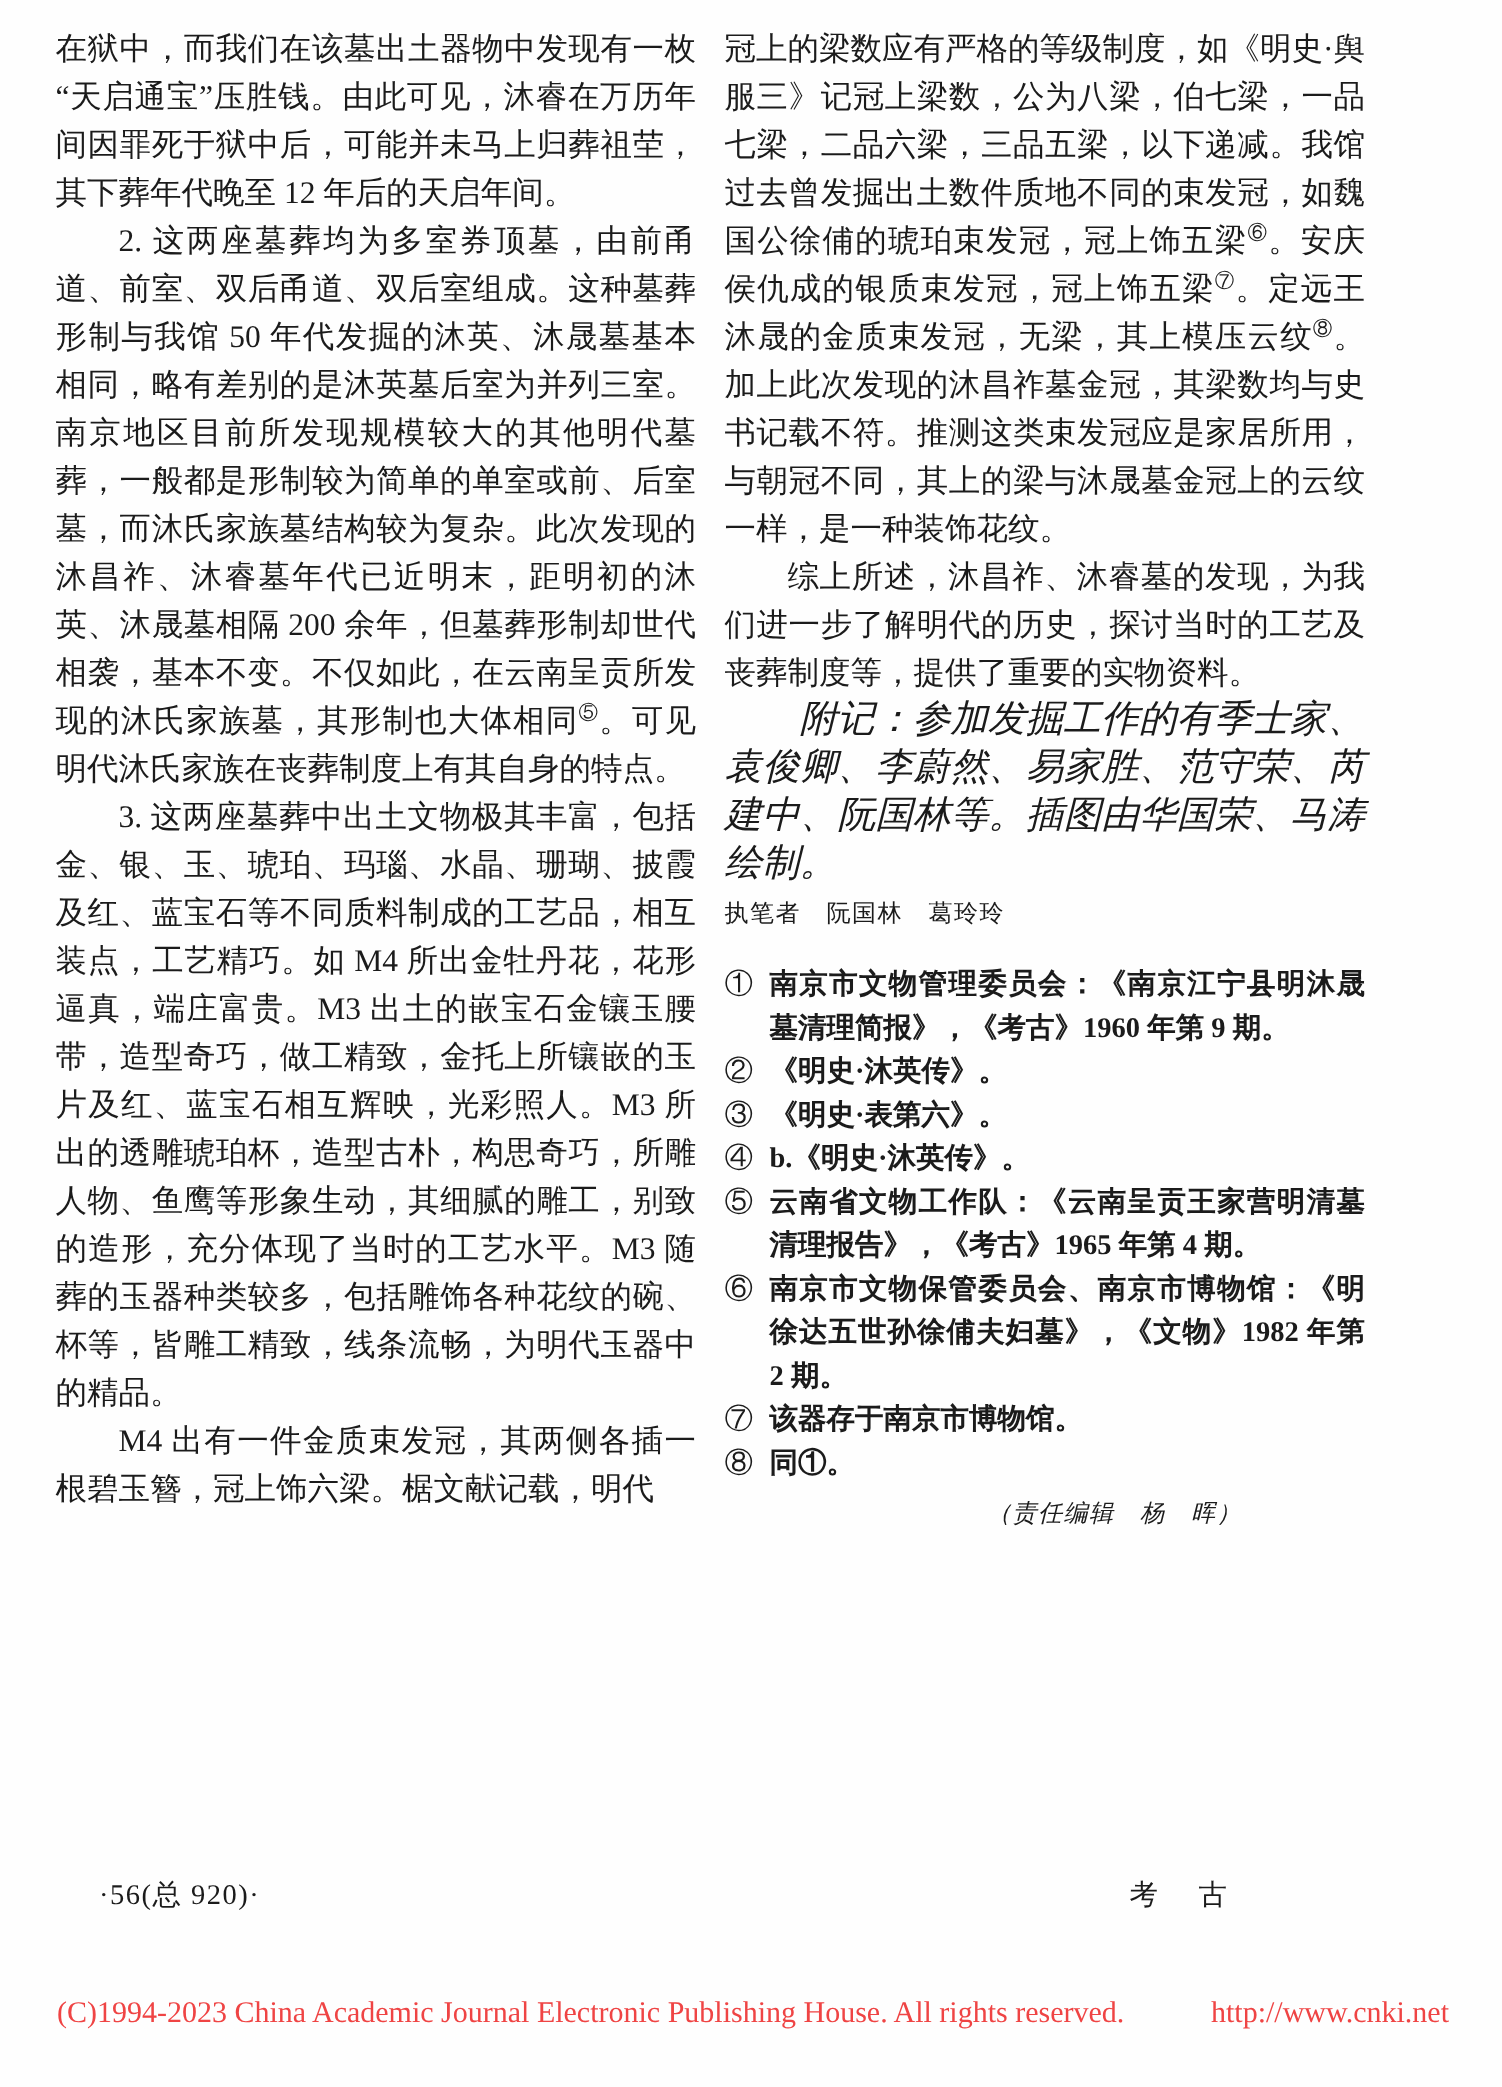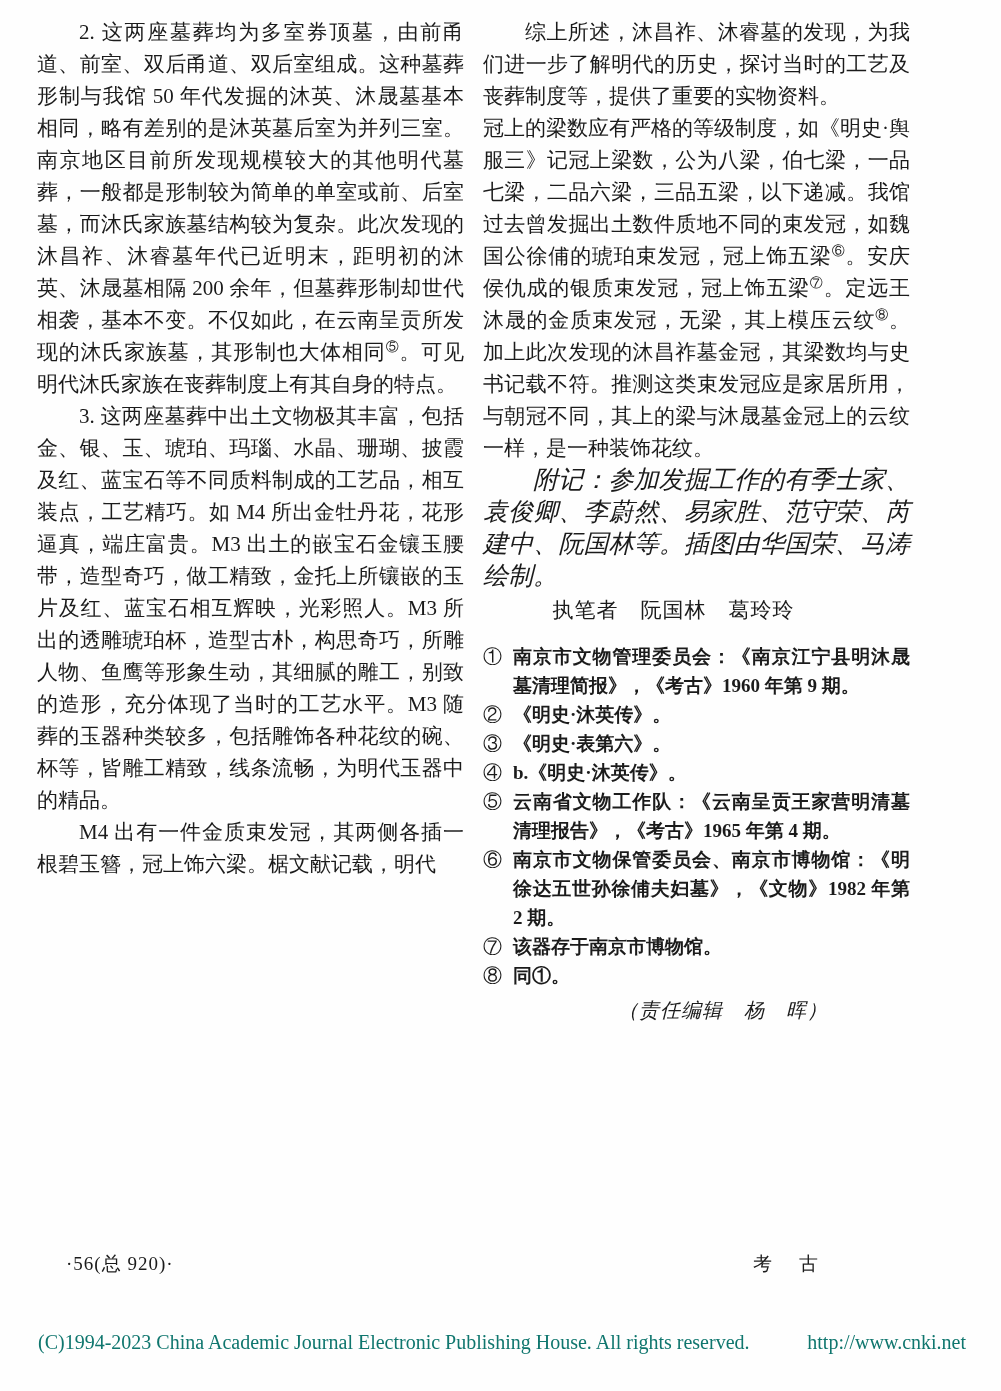--- a/index.html
+++ b/index.html
@@ -31,23 +31,23 @@
 
   .postscript {
     margin:0;
     font-style:italic;
     text-indent:2em;
     font-size:25px;
     line-height:32px;
   }
   .byline {
     margin:2px 0 0 0;
-    text-align:center;
+    text-align:left;
     padding-right:46px;
-    font-size:21px;
+    font-size:16px;
     line-height:32px;
     letter-spacing:1px;
   }
   .notes-heading {
     margin:22px 0 0 0;
     text-align:center;
     font-weight:bold;
     font-size:20px;
     line-height:26px;
   }
@@ -58,57 +58,58 @@
   }
   .note { display:flex; align-items:flex-start; }
   .note .marker { flex:none; width:30px; }
   .note .body { flex:1; text-align:justify; }
   .note .body .note-line { display:block;font-weight:bold; }
   .editor-line {
     margin:4px 0 0 0;
     font-style:italic;
     text-align:right;
     padding-right:82px;
-    font-size:20px;
+    font-size:16px;
     line-height:32px;
     letter-spacing:1px;
   }
 
   .footer-line {
     position:absolute;
     top:1252px; left:0; width:1001px;
     font-size:19px; line-height:24px;
   }
   .page-number { position:absolute; left:66px; top:0; letter-spacing:1px;text-align:right; }
   .journal-name { position:absolute; left:753px; top:0; letter-spacing:4px;font-family:Liberation Serif, serif; }
 
   .watermark {
     position:absolute;
     top:1330px; left:38px; width:928px;
     display:flex; justify-content:space-between;
-    color:#0f766e;
+    color:#ef4444;
     font-size:20px; line-height:24px;
     white-space:nowrap;
   }
 </style>
 </head>
 <body>
 
 <div class="page">
 
   <div class="col col-left">
+      <p class="para">在狱中，而我们在该墓出土器物中发现有一枚“天启通宝”压胜钱。由此可见，沐睿在万历年间因罪死于狱中后，可能并未马上归葬祖茔，其下葬年代晚至 12 年后的天启年间。</p>
       <p class="para indent">2. 这两座墓葬均为多室券顶墓，由前甬道、前室、双后甬道、双后室组成。这种墓葬形制与我馆 50 年代发掘的沐英、沐晟墓基本相同，略有差别的是沐英墓后室为并列三室。南京地区目前所发现规模较大的其他明代墓葬，一般都是形制较为简单的单室或前、后室墓，而沐氏家族墓结构较为复杂。此次发现的沐昌祚、沐睿墓年代已近明末，距明初的沐英、沐晟墓相隔 200 余年，但墓葬形制却世代相袭，基本不变。不仅如此，在云南呈贡所发现的沐氏家族墓，其形制也大体相同<sup class="fnref">⑤</sup>。可见明代沐氏家族在丧葬制度上有其自身的特点。</p>
       <p class="para indent">3. 这两座墓葬中出土文物极其丰富，包括金、银、玉、琥珀、玛瑙、水晶、珊瑚、披霞及红、蓝宝石等不同质料制成的工艺品，相互装点，工艺精巧。如 M4 所出金牡丹花，花形逼真，端庄富贵。M3 出土的嵌宝石金镶玉腰带，造型奇巧，做工精致，金托上所镶嵌的玉片及红、蓝宝石相互辉映，光彩照人。M3 所出的透雕琥珀杯，造型古朴，构思奇巧，所雕人物、鱼鹰等形象生动，其细腻的雕工，别致的造形，充分体现了当时的工艺水平。M3 随葬的玉器种类较多，包括雕饰各种花纹的碗、杯等，皆雕工精致，线条流畅，为明代玉器中的精品。</p>
       <p class="para indent">M4 出有一件金质束发冠，其两侧各插一根碧玉簪，冠上饰六梁。椐文献记载，明代</p>
     </div>
 
   <div class="col col-right">
     <div>
+        <p class="para">冠上的梁数应有严格的等级制度，如《明史·舆服三》记冠上梁数，公为八梁，伯七梁，一品七梁，二品六梁，三品五梁，以下递减。我馆过去曾发掘出土数件质地不同的束发冠，如魏国公徐俌的琥珀束发冠，冠上饰五梁<sup class="fnref">⑥</sup>。安庆侯仇成的银质束发冠，冠上饰五梁<sup class="fnref">⑦</sup>。定远王沐晟的金质束发冠，无梁，其上模压云纹<sup class="fnref">⑧</sup>。加上此次发现的沐昌祚墓金冠，其梁数均与史书记载不符。推测这类束发冠应是家居所用，与朝冠不同，其上的梁与沐晟墓金冠上的云纹一样，是一种装饰花纹。</p>
         <p class="para indent">综上所述，沐昌祚、沐睿墓的发现，为我们进一步了解明代的历史，探讨当时的工艺及丧葬制度等，提供了重要的实物资料。</p>
-        <p class="para">冠上的梁数应有严格的等级制度，如《明史·舆服三》记冠上梁数，公为八梁，伯七梁，一品七梁，二品六梁，三品五梁，以下递减。我馆过去曾发掘出土数件质地不同的束发冠，如魏国公徐俌的琥珀束发冠，冠上饰五梁<sup class="fnref">⑥</sup>。安庆侯仇成的银质束发冠，冠上饰五梁<sup class="fnref">⑦</sup>。定远王沐晟的金质束发冠，无梁，其上模压云纹<sup class="fnref">⑧</sup>。加上此次发现的沐昌祚墓金冠，其梁数均与史书记载不符。推测这类束发冠应是家居所用，与朝冠不同，其上的梁与沐晟墓金冠上的云纹一样，是一种装饰花纹。</p>
       </div>
 
     <p class="postscript">附记：参加发掘工作的有季士家、袁俊卿、李蔚然、易家胜、范守荣、芮建中、阮国林等。插图由华国荣、马涛绘制。</p>
 
     <p class="byline">执笔者　阮国林　葛玲玲</p>
 
 
     <div class="notes">
         <div class="note">
           <span class="marker">①</span>

